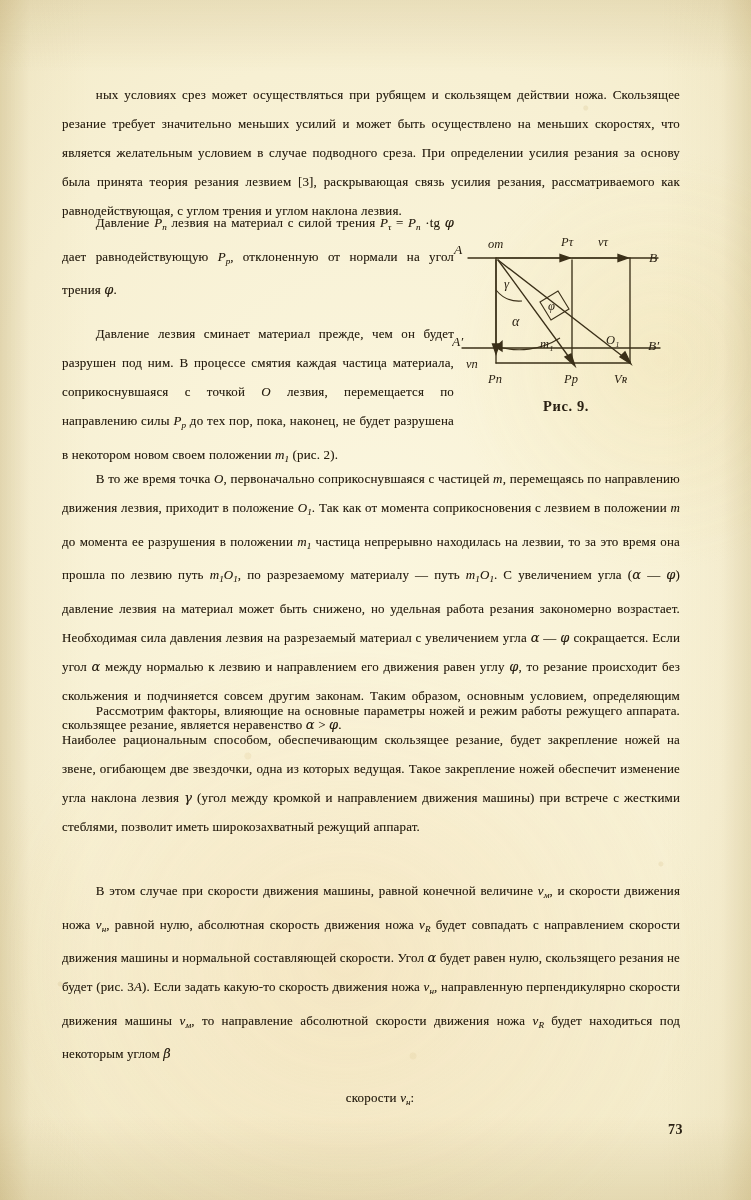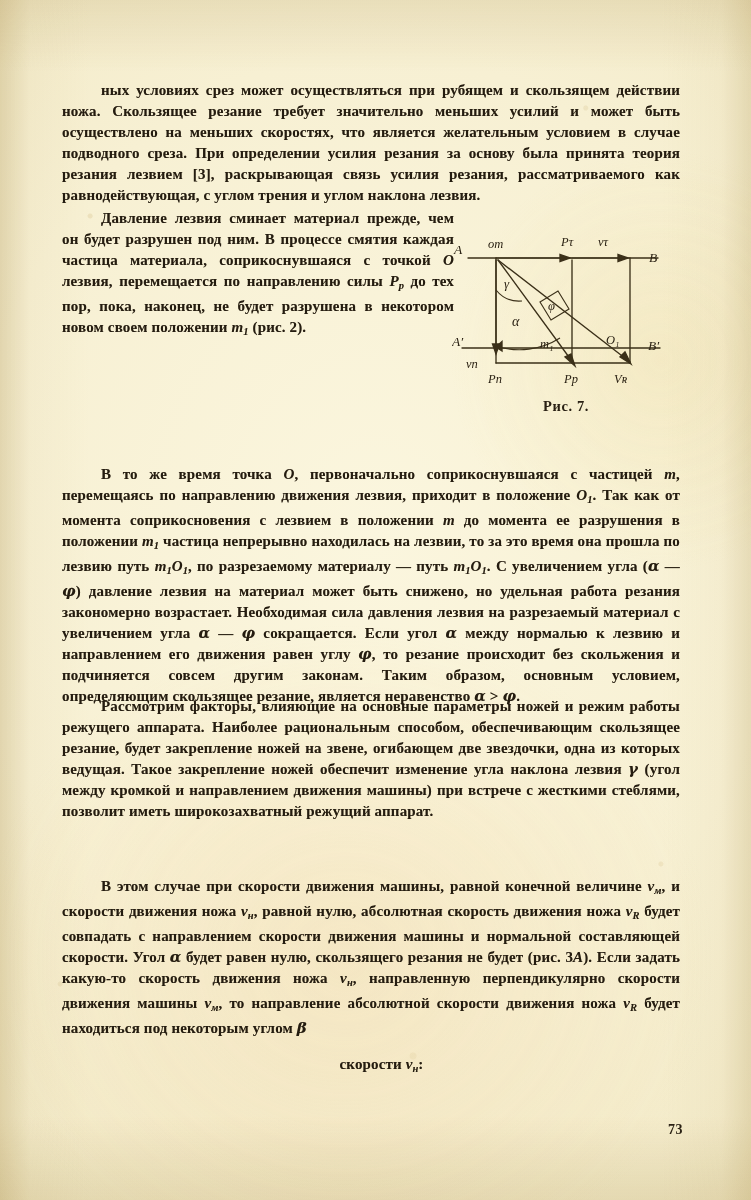--- a/index.html
+++ b/index.html
@@ -56,26 +56,26 @@
     position: absolute;
     inset: 0;
     z-index: 3;
   }
 
   .textcol {
     position: absolute;
     left: 62px;
     width: 618px;
     color: #241c10;
-    font-size: 15px;
-    line-height: 21px;
+    font-size: 13px;
+    line-height: 29px;
     text-align: justify;
     text-justify: inter-word;
     letter-spacing: .15px;
-    font-weight: 700;
+    font-weight: 400;
     text-shadow: 0 0 .6px rgba(60,44,22,.40);
   }
   .p { margin: 0; }
   .p + .p { margin-top: 15px; }
   .ind { text-indent: 2.6em; }
 
   
   .narrowcol {
     position: absolute;
     left: 62px;
@@ -141,20 +141,21 @@
 
 <div id="page">
 
   <div class="layer">
 
     <div class="textcol ind" style="top:80px;">
       <p class="p">ных условиях срез может осуществляться при рубящем и скользящем действии ножа. Скользящее резание требует значительно меньших усилий и может быть осуществлено на меньших скоростях, что является желательным условием в случае подводного среза. При определении усилия резания за основу была принята теория резания лезвием [3], раскрывающая связь усилия резания, рассматриваемого как равнодействующая, с углом трения и углом наклона лезвия.</p>
     </div>
 
     <div class="textcol narrowcol" style="top:208px;">
+      <p class="p ind">Давление <i class="v">P</i><sub>п</sub> лезвия на материал с силой трения <i class="v">P</i><sub>τ</sub> <span>=</span> <i class="v">P</i><sub>п</sub> ·tg <span class="gk">φ</span> дает равнодействующую <i class="v">P</i><sub>p</sub>, отклоненную от нормали на угол трения <span class="gk">φ</span>.</p>
       <p class="p ind">Давление лезвия сминает материал прежде, чем он будет разрушен под ним. В процессе смятия каждая частица материала, соприкоснувшаяся с точкой <i class="v">O</i> лезвия, перемещается по направлению силы <i class="v">P</i><sub>p</sub> до тех пор, пока, наконец, не будет разрушена в некотором новом своем положении <i class="m">m</i><sub>1</sub> (рис. 2).</p>
     </div>
 
     <div class="textcol ind" style="top:464px;">
       <p class="p">В то же время точка <i class="v">O</i>, первоначально соприкоснувшаяся с частицей <i class="m">m</i>, перемещаясь по направлению движения лезвия, приходит в положение <i class="v">O</i><sub>1</sub>. Так как от момента соприкосновения с лезвием в положении <i class="m">m</i> до момента ее разрушения в положении <i class="m">m</i><sub>1</sub> частица непрерывно находилась на лезвии, то за это время она прошла по лезвию путь <i class="m">m</i><sub>1</sub><i class="v">O</i><sub>1</sub>, по разрезаемому материалу — путь <i class="m">m</i><sub>1</sub><i class="v">O</i><sub>1</sub>. С увеличением угла (<span class="gk">α</span> — <span class="gk">φ</span>) давление лезвия на материал может быть снижено, но удельная работа резания закономерно возрастает. Необходимая сила давления лезвия на разрезаемый материал с увеличением угла <span class="gk">α</span> — <span class="gk">φ</span> сокращается. Если угол <span class="gk">α</span> между нормалью к лезвию и направлением его движения равен углу <span class="gk">φ</span>, то резание происходит без скольжения и подчиняется совсем другим законам. Таким образом, основным условием, определяющим скользящее резание, является неравенство <span class="gk">α</span> &gt; <span class="gk">φ</span>.</p>
     </div>
 
     <div class="textcol ind" style="top:696px;">
       <p class="p">Рассмотрим факторы, влияющие на основные параметры ножей и режим работы режущего аппарата. Наиболее рациональным способом, обеспечивающим скользящее резание, будет закрепление ножей на звене, огибающем две звездочки, одна из которых ведущая. Такое закрепление ножей обеспечит изменение угла наклона лезвия <span class="gk">γ</span> (угол между кромкой и направлением движения машины) при встрече с жесткими стеблями, позволит иметь широкозахватный режущий аппарат.</p>
     </div>
@@ -229,18 +230,18 @@
           <text x="154" y="116" font-size="12.5">O₁</text>
 
           <text x="14" y="140" font-size="12.5">vп</text>
           <text x="36" y="155" font-size="12.5">Pп</text>
           <text x="112" y="155" font-size="12.5">Pр</text>
           <text x="162" y="155" font-size="12.5">Vʀ</text>
         </g>
       </svg>
     </div>
 
-    <div class="figcap">Рис. 7.</div>
+    <div class="figcap">Рис. 9.</div>
 
     <div class="pageno">73</div>
 
   </div>
 </div>
 
 </body></html>

